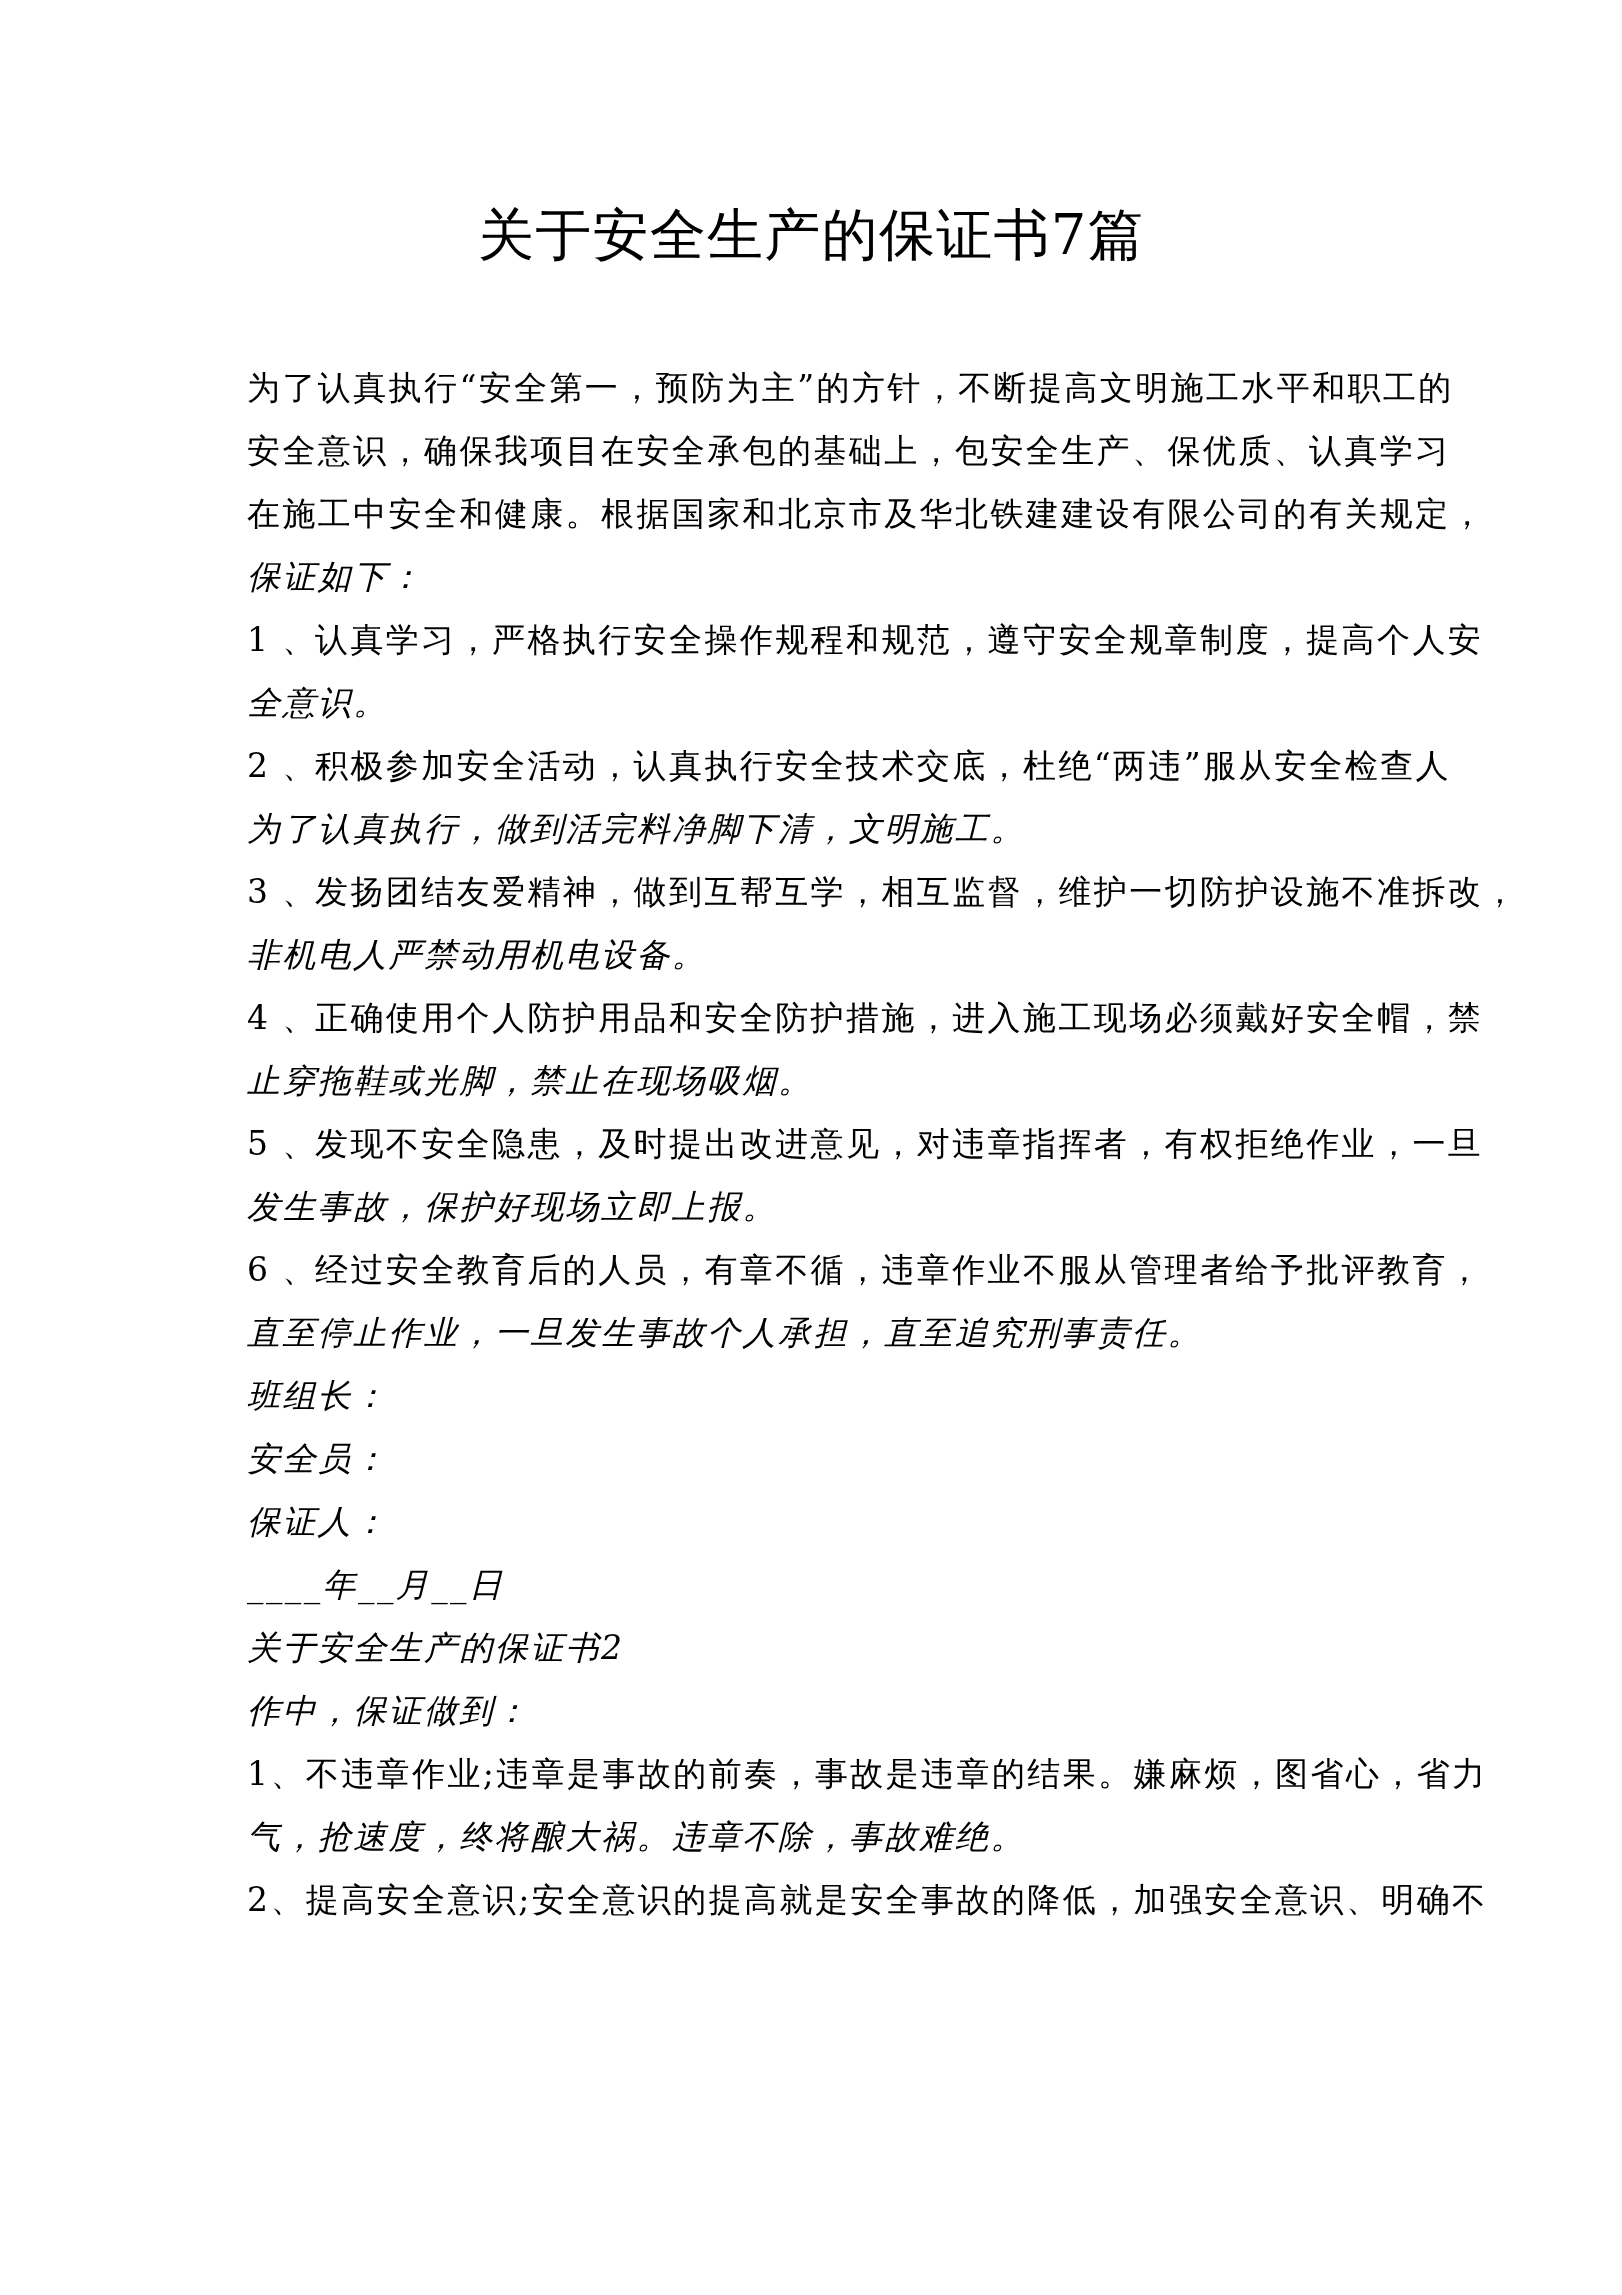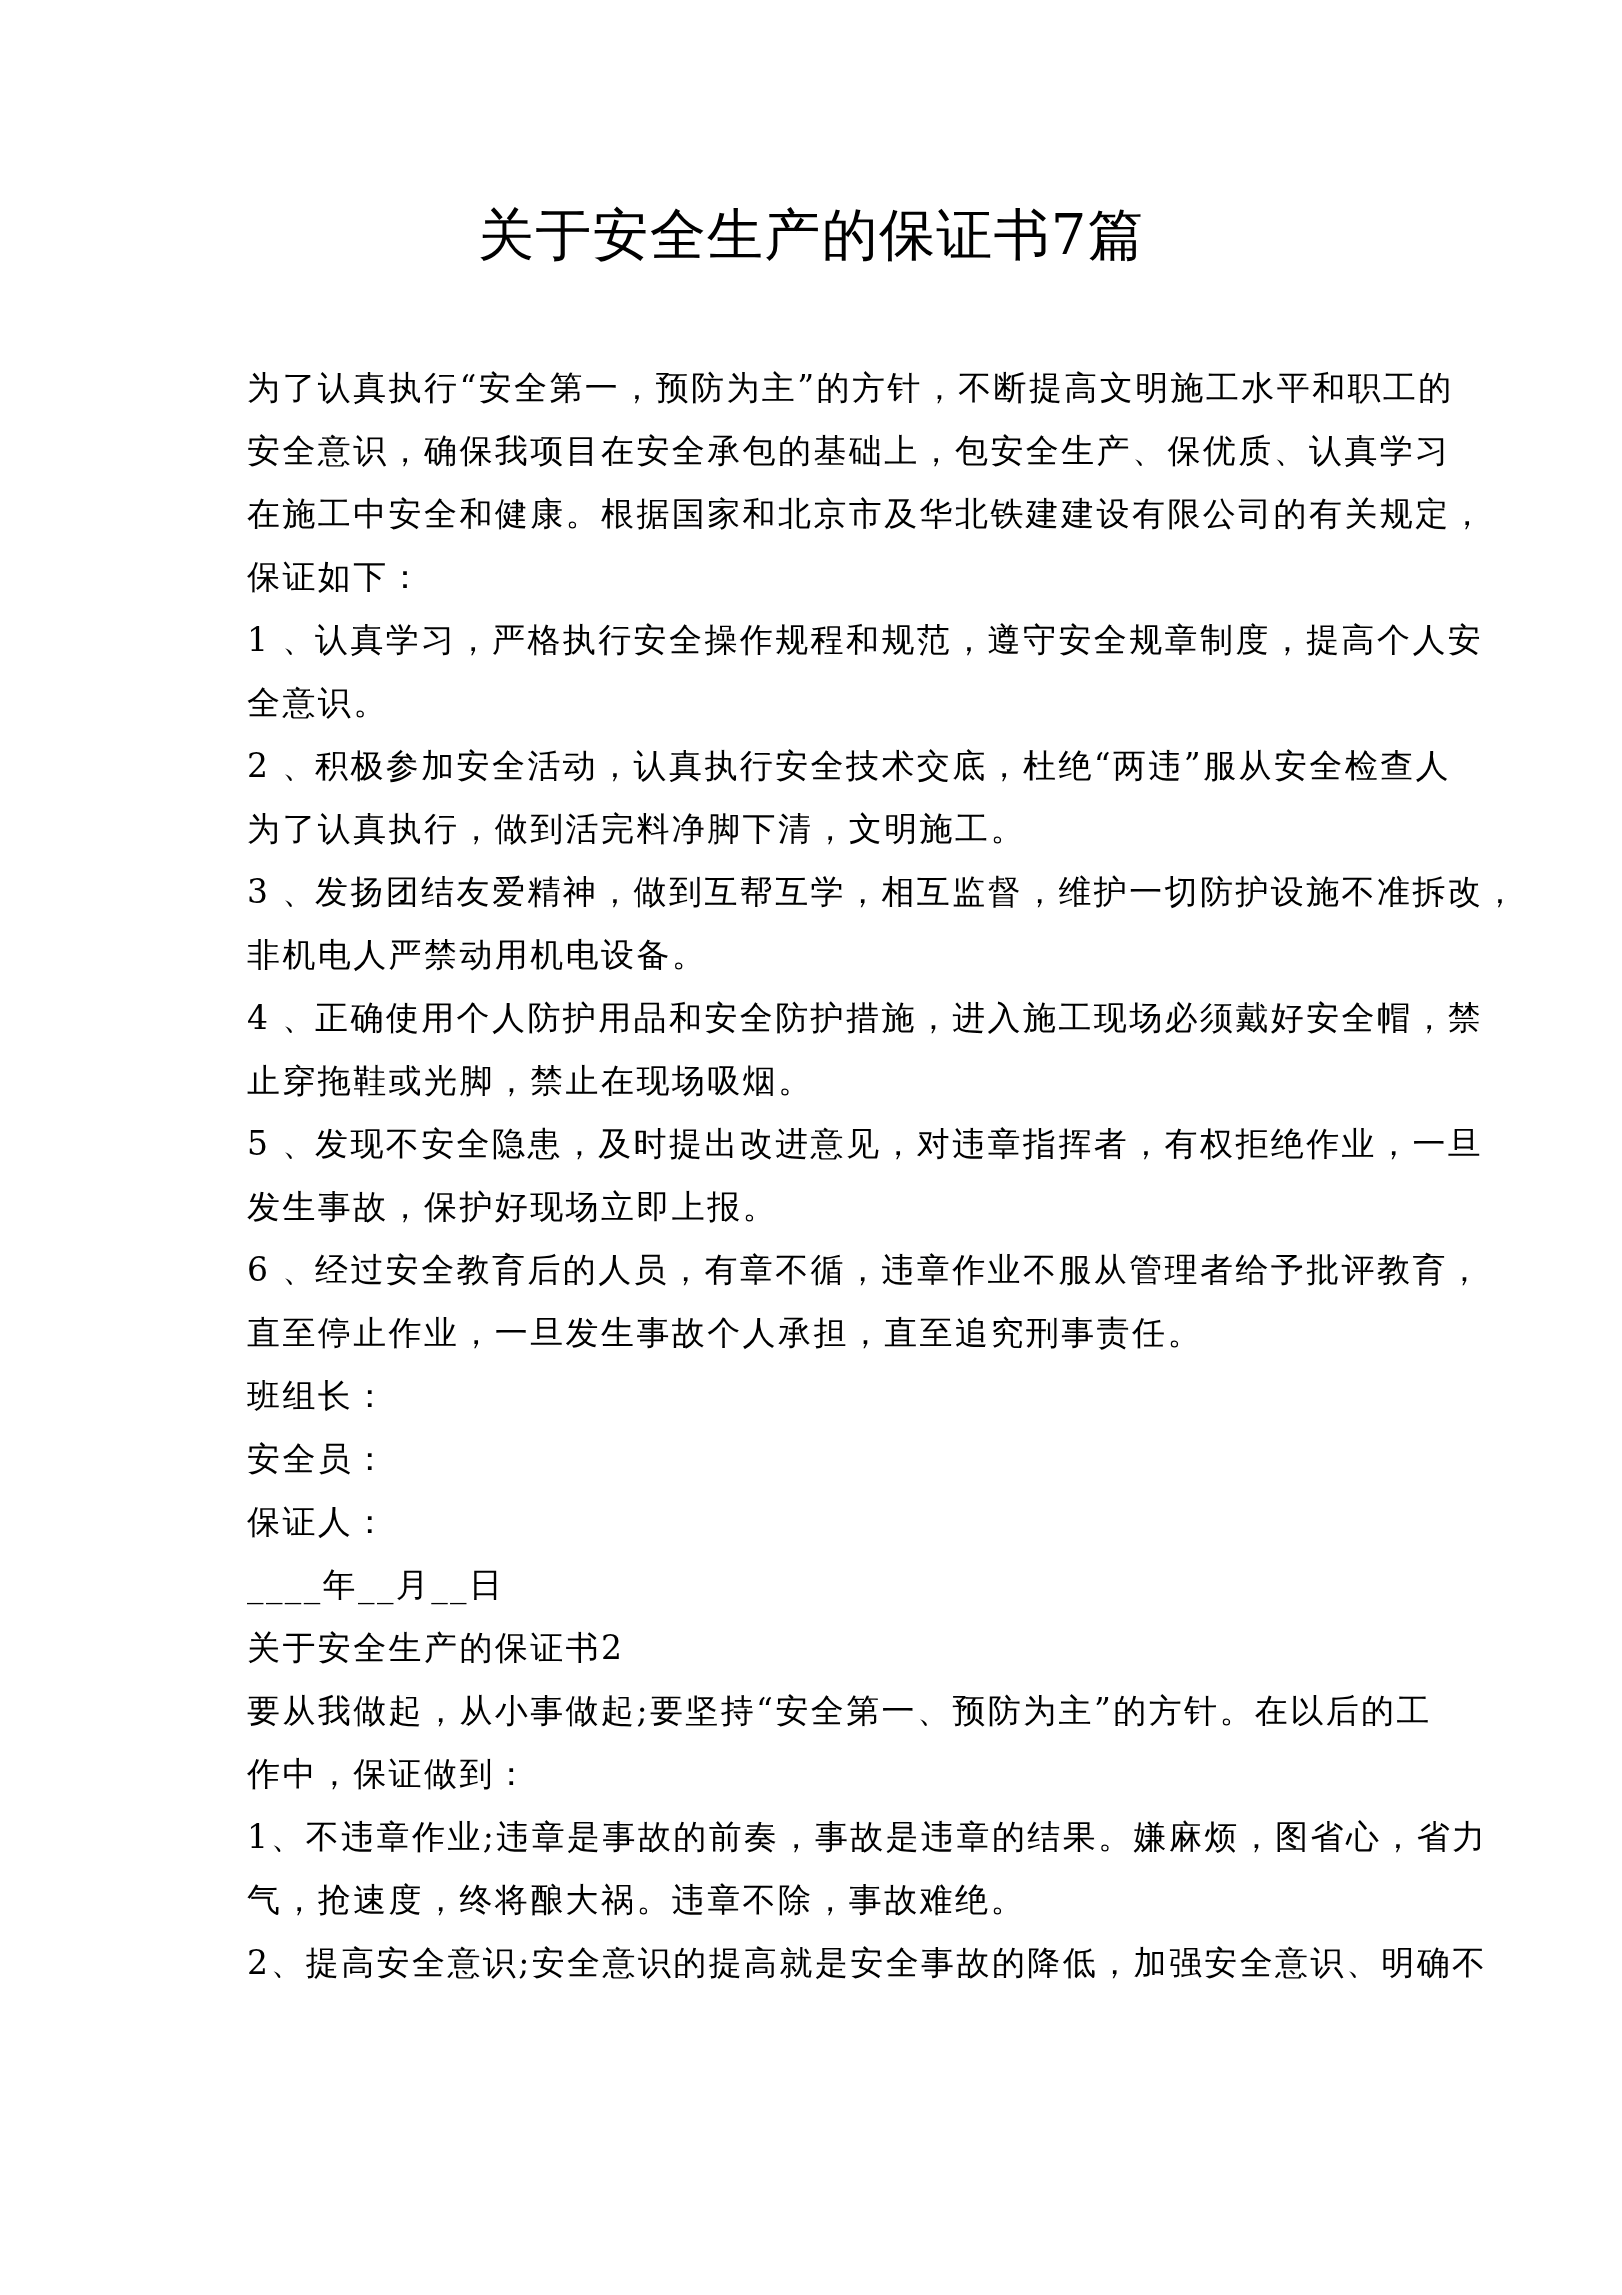--- a/index.html
+++ b/index.html
@@ -44,20 +44,21 @@
     font-size: 33px;
     height: 63px;
     line-height: 63px;
     white-space: nowrap;
     letter-spacing: 2.4px;
     text-align: justify;
     text-align-last: justify;
   }
   .line.last {
     text-align-last: left;
+    font-style: italic;
   }
   .line .num {
     display: inline-block;
     width: 68px;
     letter-spacing: 0;
   }
 </style>
 </head>
 <body>
 
@@ -89,21 +90,20 @@
 
     <div class="line"><span class="num">6、</span><span>经过安全教育后的人员，有章不循，违章作业不服从管理者给予批评教育，</span></div>
     <div class="line last">直至停止作业，一旦发生事故个人承担，直至追究刑事责任。</div>
 
     <div class="line last">班组长：</div>
     <div class="line last">安全员：</div>
     <div class="line last">保证人：</div>
     <div class="line last">____年__月__日</div>
 
     <div class="line last">关于安全生产的保证书2</div>
-    <div class="line">要从我做起，从小事做起;要坚持“安全第一、预防为主”的方针。在以后的工</div>
     <div class="line last">作中，保证做到：</div>
     <div class="line">1、不违章作业;违章是事故的前奏，事故是违章的结果。嫌麻烦，图省心，省力</div>
     <div class="line last">气，抢速度，终将酿大祸。违章不除，事故难绝。</div>
     <div class="line">2、提高安全意识;安全意识的提高就是安全事故的降低，加强安全意识、明确不</div>
 
   </div>
 </div>
 
 
 </body></html>

